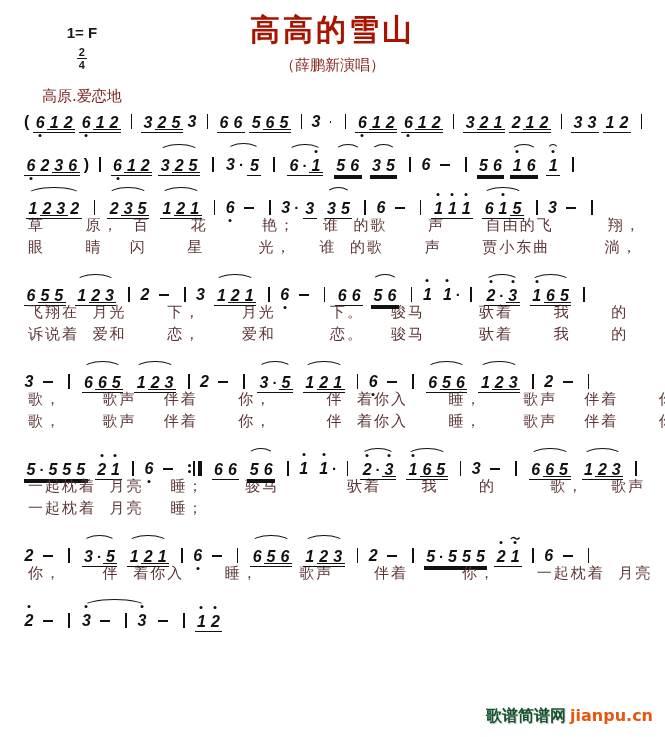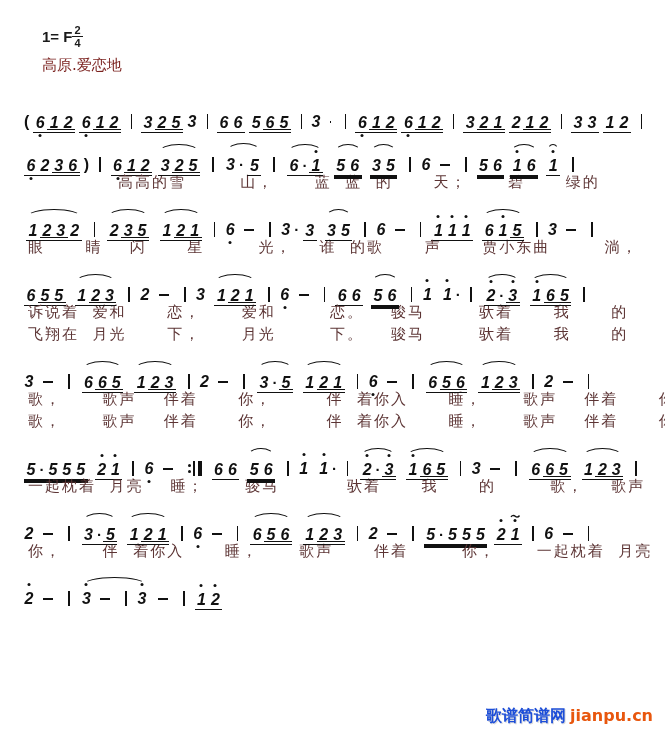--- a/index.html
+++ b/index.html
@@ -1,25 +1,25 @@
 <!DOCTYPE html>
 <html><head>
 <meta charset="utf-8">
 <style>
   html,body{margin:0;padding:0;background:#fff;}
   .page{width:665px;height:737px;position:relative;background:#fff;overflow:hidden;
         font-family:"DejaVu Sans",sans-serif;}
   
   .hdr{position:relative;height:90px;}
   .hdr-left{position:absolute;left:42px;top:24px;}
-  .keysig{font:bold 15px "Liberation Sans",sans-serif;color:#1a1a1a;display:flex;align-items:center;}
+  .keysig{font:bold 15px "Liberation Sans",sans-serif;color:#1a1a1a;display:flex;align-items:center;gap:5px;flex-direction:column;}
   .frac{display:inline-flex;flex-direction:column;align-items:center;font-size:11px;line-height:1.1;}
   .frac .num{border-bottom:1px solid #1a1a1a;padding:0 2px;font-weight:bold;}
   .frac .den{font-weight:bold;}
-  .mood{margin-top:7px;font-size:15px;color:#7c2320;}
+  .mood{margin-top:16px;font-size:15px;color:#7c2320;}
   .hdr-center{position:absolute;left:0;right:0;top:10px;text-align:center;}
   .title{font-size:30px;font-weight:bold;color:#a81400;letter-spacing:3px;}
   .subtitle{font-size:15px;color:#8b2a20;margin-top:5px;}
   .hdr-right{position:absolute;right:36px;top:22px;font-size:15px;color:#8b1a1a;line-height:1.75;}
   
   #score{padding:4px 16px 0 22px;}
   .blk{margin-bottom:9px;}
   .mline{display:flex;align-items:flex-end;height:34px;white-space:nowrap;}
   .nt{position:relative;display:flex;flex-direction:column;justify-content:flex-end;
       height:26px;padding:0 2.5px;font:bold italic 16px "Liberation Sans",sans-serif;color:#111;}
@@ -41,39 +41,43 @@
       border-radius:50% 50% 0 0/100% 100% 0 0;}
   .rep{display:flex;align-items:center;gap:2.5px;height:15px;margin:0 8px -1px;}
   .rep i{display:block;width:3px;height:3px;border-radius:50%;background:#111;margin:1.5px 0;}
   .rep .thin{width:1.6px;height:15px;border-radius:0;margin:0;}
   .rep .thick{width:4px;height:15px;border-radius:0;margin:0;}
   
   .lyric{white-space:pre;font-size:15px;color:#5c3434;line-height:22px;letter-spacing:2px;padding-left:6px;}
   .blk-2 .lyric{padding-left:96px;}
   
   .wm{position:absolute;right:12px;bottom:10px;font-size:16px;font-weight:bold;}
-  .wm-site{color:#1d4ed8;text-shadow:1px 1px 0 #dcdcdc;margin-left:41px;}
+  .wm-site{color:#14532d;text-shadow:1px 1px 0 #dcdcdc;margin-left:41px;}
   .wm-domain{color:#e8570e;margin-left:4px;}
 </style>
 </head>
 <body>
 
 <div class="page">
 
   <div class="hdr">
     <div class="hdr-left">
       <div class="keysig">
         <span>1= F</span>
         <span class="frac">
           <span class="num">2</span>
           <span class="den">4</span>
         </span>
       </div>
       <div class="mood">高原.爱恋地</div>
     </div>
+    <div class="hdr-center">
+      <div class="title">高高的雪山</div>
+      <div class="subtitle">（薛鹏新演唱）</div>
+    </div>
   </div>
 
   <div id="score">
       <div class="blk blk-1">
         <div class="mline">
           <span class="sym">(</span>
           <span class="b">
             <span class="nt">
               <span class="ch">6</span>
               <i class="dlo"></i>
@@ -353,21 +357,20 @@
           <span class="slur">
             <span class="b">
               <span class="nt">
                 <span class="ch">1</span>
                 <i class="dhi"></i>
               </span>
             </span>
           </span>
           <span class="bar"></span>
         </div>
-        <div class="lyric">高高的雪        山，      蓝  蓝  的      天；      碧      绿的</div>
       </div>
       <div class="blk blk-3">
         <div class="mline">
           <span class="slur">
             <span class="b">
               <span class="nt">
                 <span class="ch">1</span>
               </span>
               <span class="b">
                 <span class="nt">
@@ -478,20 +481,21 @@
               </span>
             </span>
           </span>
           <span class="bar"></span>
           <span class="nt">
             <span class="ch">3</span>
           </span>
           <span class="dash"></span>
           <span class="bar"></span>
         </div>
+        <div class="lyric">草      原，  百      花        艳；    谁  的歌      声      自由的飞        翔，</div>
         <div class="lyric">眼      睛    闪      星        光，    谁  的歌      声      贾小东曲        淌，</div>
       </div>
       <div class="blk blk-4">
         <div class="mline">
           <span class="b">
             <span class="nt">
               <span class="ch">6</span>
             </span>
             <span class="b">
               <span class="nt">
@@ -608,22 +612,22 @@
                   <span class="ch">6</span>
                 </span>
                 <span class="nt">
                   <span class="ch">5</span>
                 </span>
               </span>
             </span>
           </span>
           <span class="bar"></span>
         </div>
+        <div class="lyric">飞翔在  月光      下，      月光        下。    骏马        驮着      我      的</div>
         <div class="lyric">诉说着  爱和      恋，      爱和        恋。    骏马        驮着      我      的</div>
-        <div class="lyric">飞翔在  月光      下，      月光        下。    骏马        驮着      我      的</div>
       </div>
       <div class="blk blk-5">
         <div class="mline">
           <span class="nt">
             <span class="ch">3</span>
           </span>
           <span class="dash"></span>
           <span class="bar"></span>
           <span class="slur">
             <span class="b">
@@ -877,20 +881,21 @@
                 </span>
                 <span class="nt">
                   <span class="ch">3</span>
                 </span>
               </span>
             </span>
           </span>
           <span class="bar"></span>
         </div>
         <div class="lyric">一起枕着  月亮    睡；      骏马          驮着      我      的        歌，    歌声    伴着</div>
+        <div class="lyric">一起枕着  月亮    睡；</div>
       </div>
       <div class="blk blk-7">
         <div class="mline">
           <span class="nt">
             <span class="ch">2</span>
           </span>
           <span class="dash"></span>
           <span class="bar"></span>
           <span class="slur">
             <span class="b">

